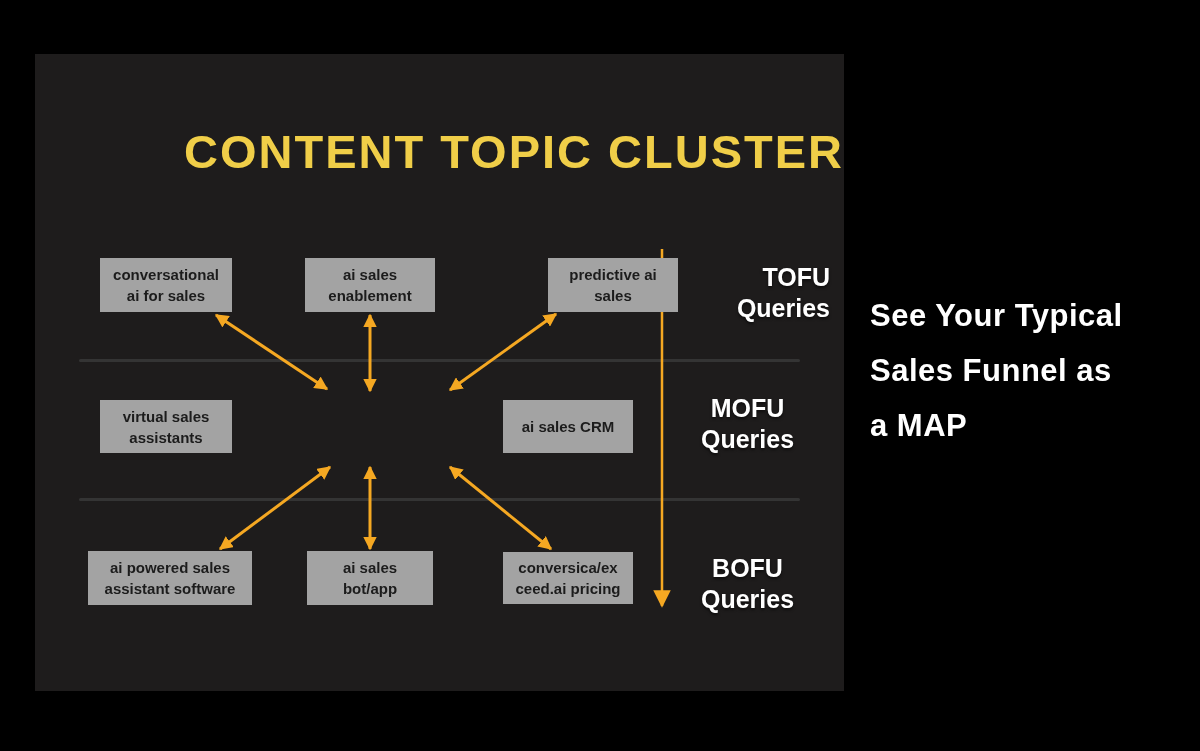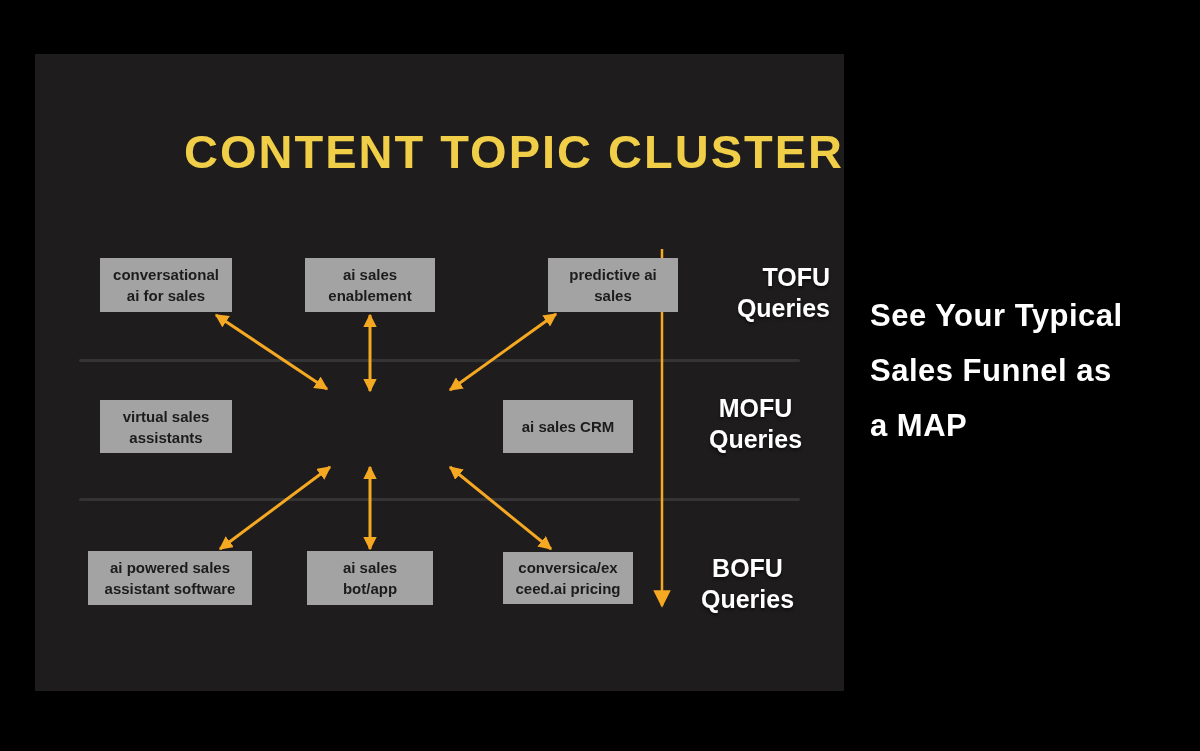--- a/index.html
+++ b/index.html
@@ -40,21 +40,21 @@
     left:280px;top:393px;width:180px;height:70px;
     font-size:24px;font-weight:700;line-height:1;white-space:nowrap;
   }
   .flabel{
     position:absolute;left:665px;width:165px;height:62px;
     color:#FFFFFF;font-size:25px;font-weight:700;line-height:31px;
     text-align:center;white-space:pre-line;
     text-shadow:0 2px 3px rgba(0,0,0,0.55);
   }
   .f1{top:262px;text-align:right;}
-  .f2{top:393px;padding-left:8px;}
+  .f2{top:393px;}
   .f3{top:553px;}
   .aside{
     position:absolute;left:870px;top:288px;width:300px;
     color:#FFFFFF;font-size:31px;font-weight:700;line-height:55px;
     letter-spacing:0.5px;white-space:pre-line;
   }
 </style>
 </head>
 <body>
 

